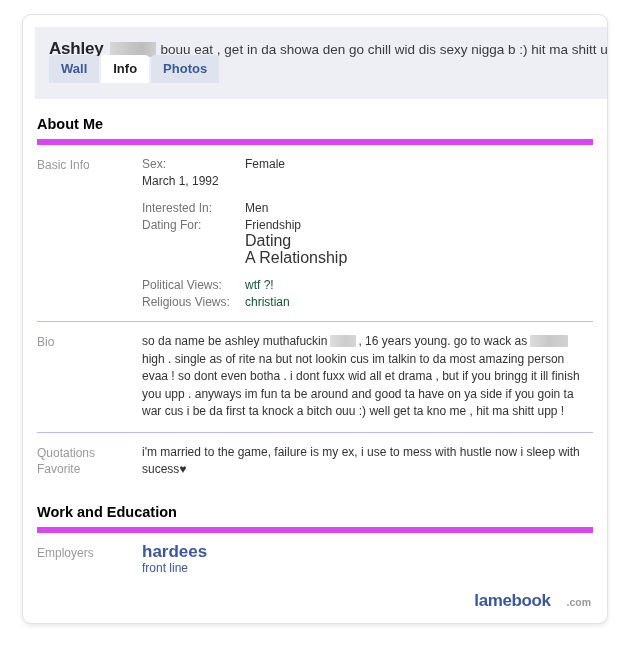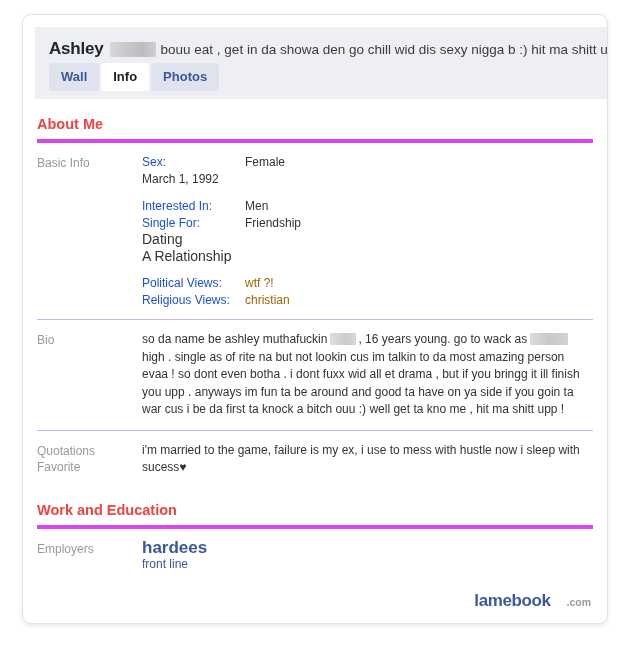--- a/index.html
+++ b/index.html
@@ -76,21 +76,21 @@
 
   .status-text {
     font-size: 13.5px;
     color: #3b3b3b;
   }
 
   
   .tabs {
     position: absolute;
     left: 14px;
-    bottom: 8px;
+    bottom: 16px;
     display: flex;
     align-items: flex-end;
   }
   .tab {
     font-size: 13px;
     font-weight: bold;
     color: #3b5998;
     padding: 6px 12px 6px 12px;
     background: #dfe3ee;
     border-radius: 4px 4px 0 0;
@@ -105,23 +105,23 @@
   }
 
   
   .content {
     padding: 0 14px 0 14px;
   }
 
   .section-title {
     font-size: 14.5px;
     font-weight: bold;
-    color: #ef4444;
+    color: #000000;
     padding: 14px 0 7px 0;
-    border-bottom: 4px solid #d946ef;
+    border-bottom: 6px solid #d946ef;
     margin: 0 0 0 0;
   }
   .section-title.first { padding-top: 17px; }
 
   .row {
     display: flex;
     padding: 11px 0 11px 0;
     border-bottom: 1px solid #c4b5fd;
   }
   .row.last { border-bottom: none; }
@@ -146,30 +146,31 @@
   .kv-group { margin-bottom: 11px; }
   .kv-group:last-child { margin-bottom: 0; }
   .kv {
     display: flex;
     line-height: 16.5px;
   }
   .kv-key {
     width: 103px;
     flex: 0 0 103px;
     font-size: 12px;
-    color: #1d4ed8;
+    color: #737373;
   }
   .kv-val {
     font-size: 12px;
     color: #333333;
   }
-  .kv-val.link { color: #a16207; }
+  .kv-val.link { color: #14532d; }
   .kv-sub {
-    font-size: 14px;
+    font-size: 16px;
     color: #333333;
+    margin-left: 103px;
     line-height: 16.5px;
   }
 
   .bio-text { line-height: 17.5px; }
   .quote-text { line-height: 17.5px; }
 
   .emp-name {
     font-size: 17px;
     font-weight: bold;
     color: #3b5998;
@@ -239,21 +240,21 @@
             </div>
           </div>
 
 
           <div class="kv-group">
             <div class="kv">
               <div class="kv-key">Interested In:</div>
               <div class="kv-val">Men</div>
             </div>
             <div class="kv">
-              <div class="kv-key">Single For:</div>
+              <div class="kv-key">Dating For:</div>
               <div class="kv-val">Friendship</div>
             </div>
             <div class="kv-sub">Dating</div>
             <div class="kv-sub">A Relationship</div>
           </div>
 
           <div class="kv-group">
             <div class="kv">
               <div class="kv-key">Political Views:</div>
               <div class="kv-val link">wtf ?!</div>

